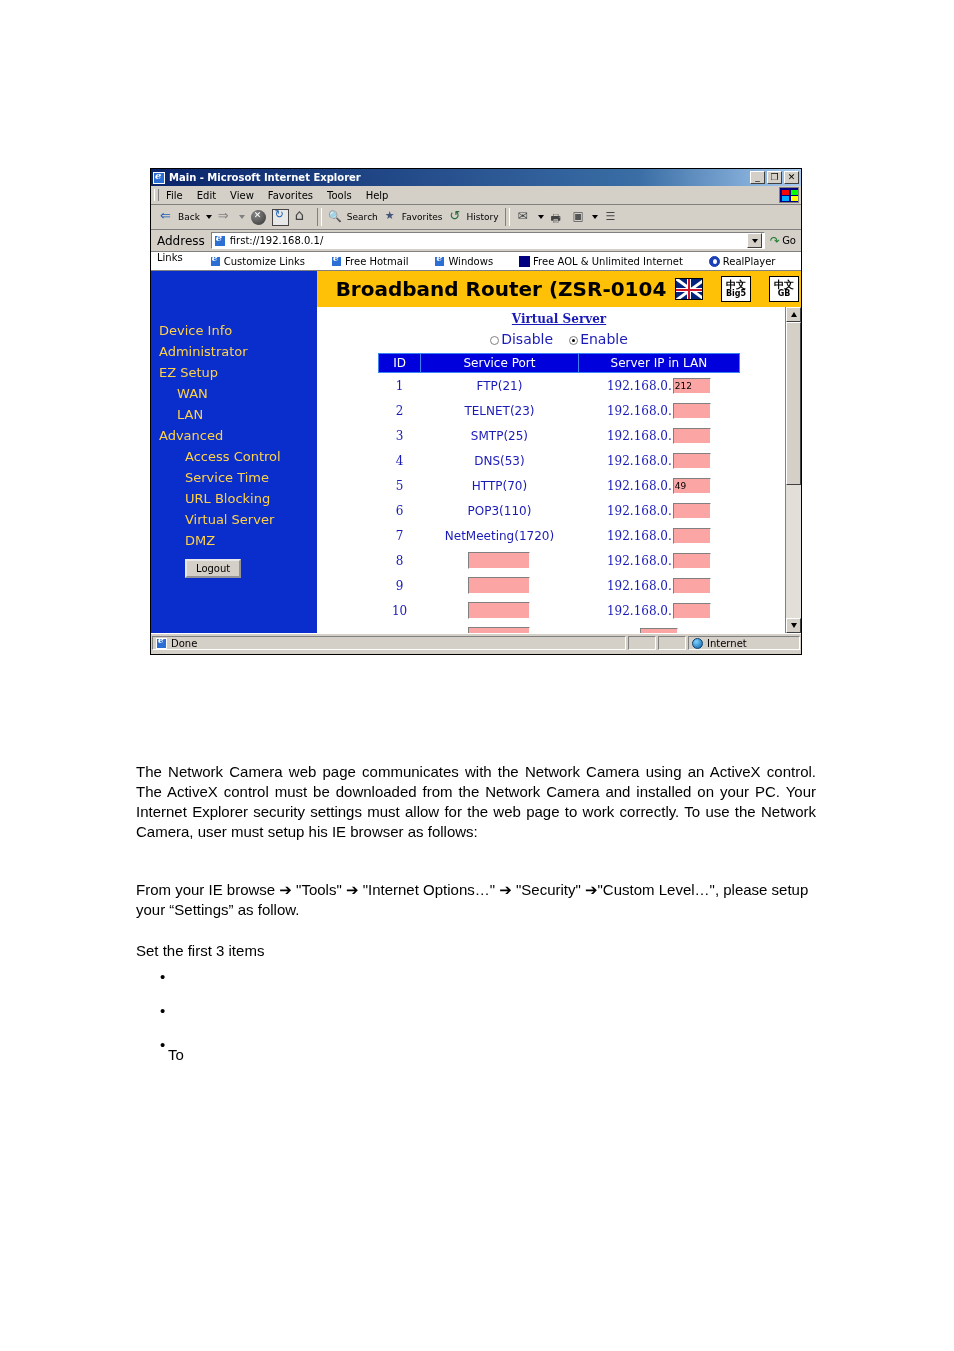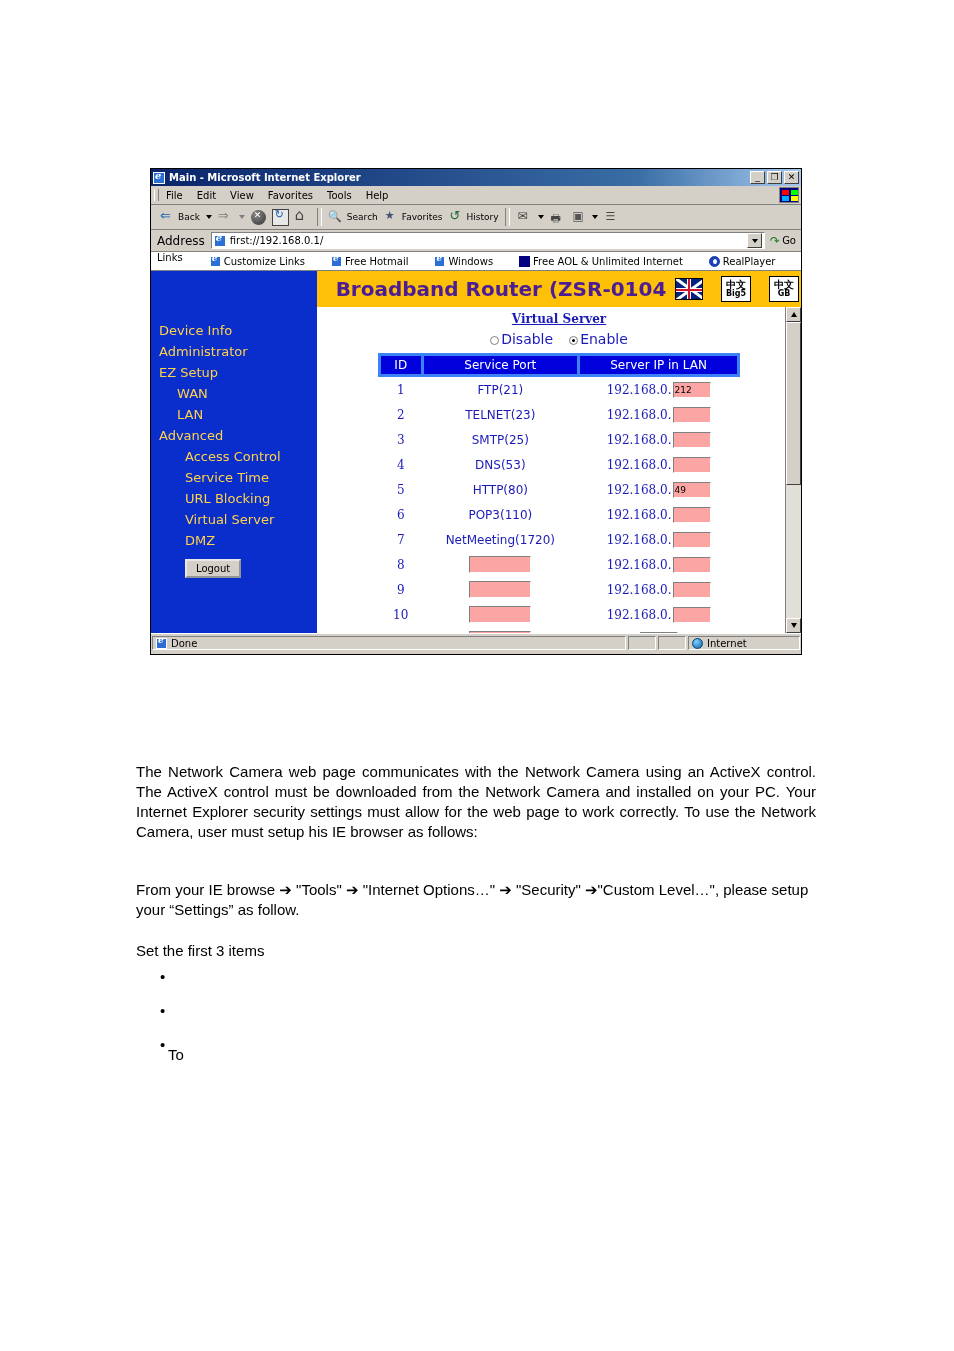--- a/index.html
+++ b/index.html
@@ -382,21 +382,21 @@
     background: #ffc107;
     display: flex;
     align-items: center;
     justify-content: flex-end;
     padding-right: 2px;
     box-sizing: border-box;
   }
   .router-title {
     flex: 1 1 auto;
     text-align: center;
-    color: #4c1d95;
+    color: #000000;
     font-weight: bold;
     font-size: 20px;
     font-family: "DejaVu Sans", sans-serif;
     white-space: nowrap;
     padding-left: 10px;
   }
   .lang-btns { display: flex; align-items: center; gap: 18px; flex: 0 0 auto; }
   .flag-uk {
     width: 28px; height: 22px;
     position: relative;
@@ -538,21 +538,21 @@
     margin: 0 auto;
     border-collapse: collapse;
     font-family: "DejaVu Sans", sans-serif;
   }
   .vs-table th {
     background: #0000dd;
     color: #ffffff;
     font-size: 12px;
     font-weight: normal;
     padding: 2px 0;
-    border: 3px solid #3b82f6;
+    border: 1px solid #3b82f6;
     text-align: center;
   }
   .vs-table th.c-id { width: 42px; }
   .vs-table th.c-port { width: 158px; }
   .vs-table th.c-ip { width: 162px; }
   .vs-table td {
     text-align: center;
     color: #1a1ab8;
     font-size: 12px;
     padding: 2px 0;
@@ -933,21 +933,21 @@
             <td class="port">DNS(53)</td>
             <td>
                 <span class="ip-cell">
                   <span class="ip-prefix">192.168.0.</span>
                   <span class="inp"></span>
                 </span>
               </td>
           </tr>
           <tr>
             <td>5</td>
-            <td class="port">HTTP(80)</td>
+            <td class="port">HTTP(70)</td>
             <td>
                 <span class="ip-cell">
                   <span class="ip-prefix">192.168.0.</span>
                   <span class="inp">49</span>
                 </span>
               </td>
           </tr>
           <tr>
             <td>6</td>
             <td class="port">POP3(110)</td>

